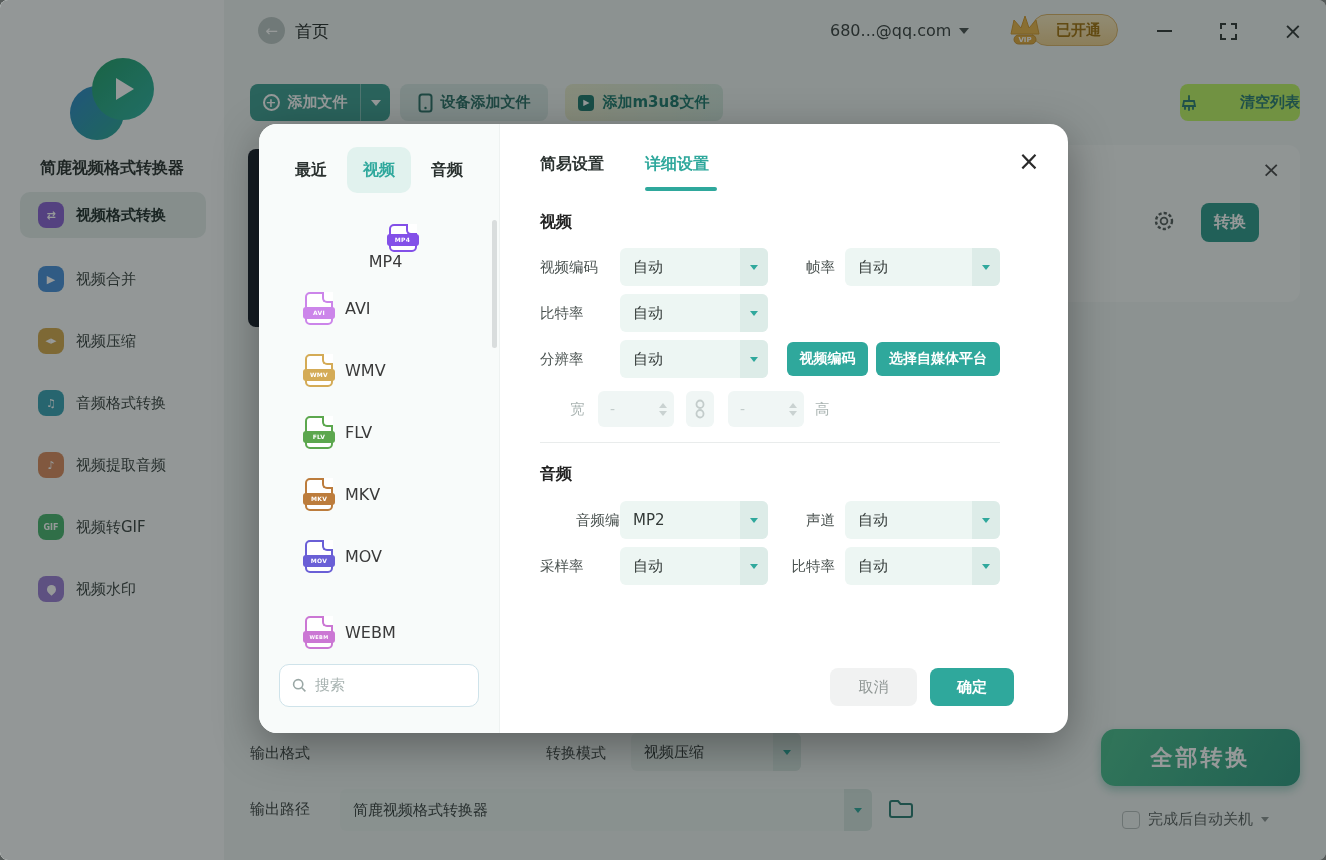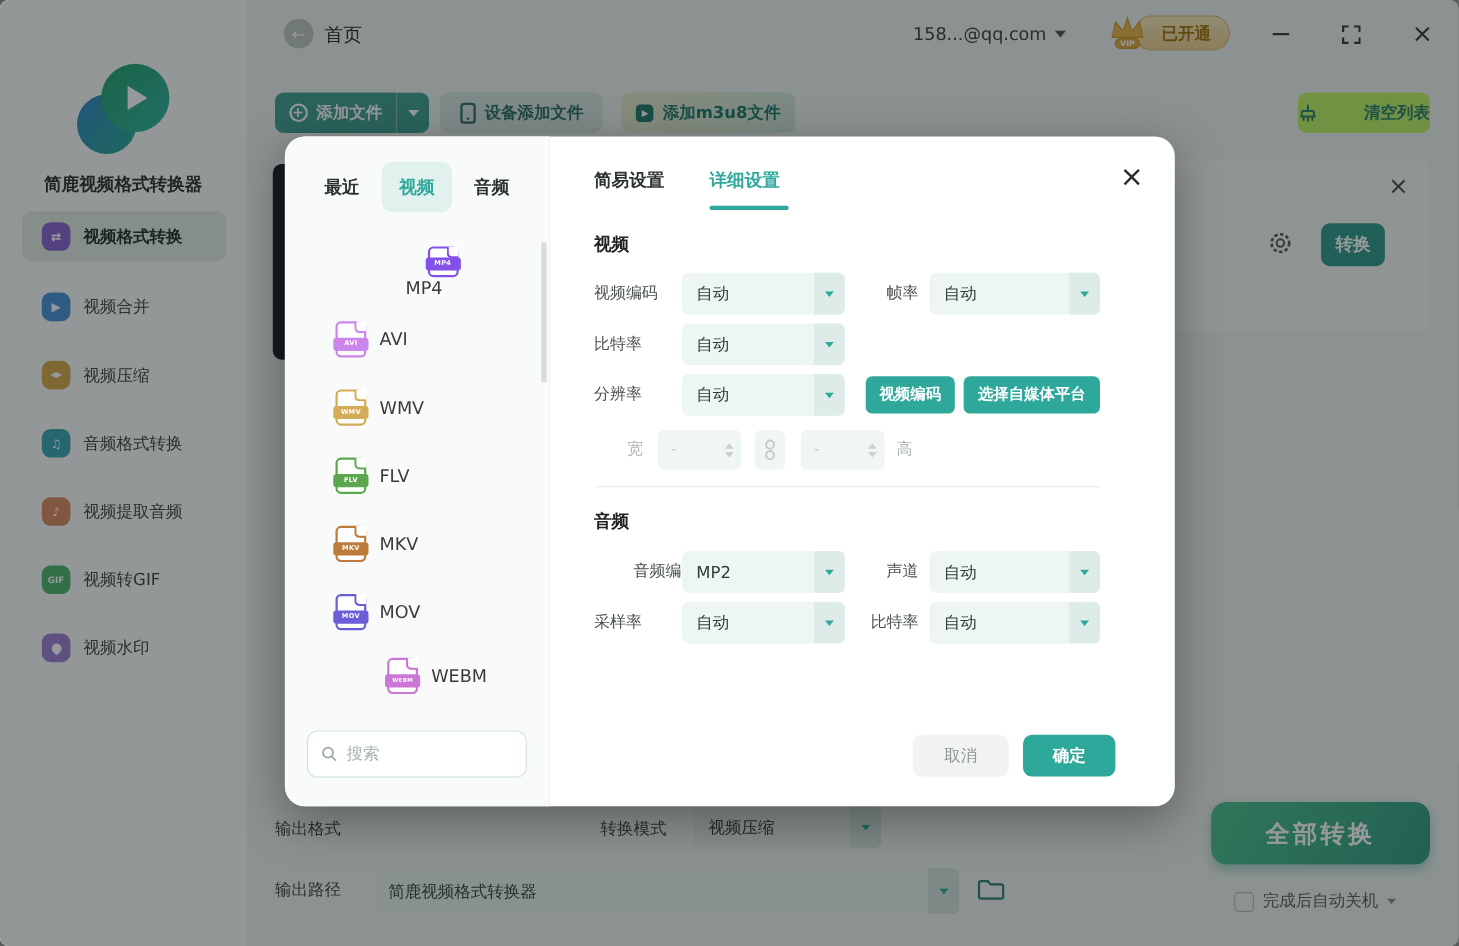--- a/index.html
+++ b/index.html
@@ -169,21 +169,21 @@
         <span class="side-ic" style="background:#4ab56f;font-size:8px;">GIF</span>
         <span>视频转GIF</span>
       </div>
     </div>
 
     <div class="back-btn">
         <span>←</span>
       </div>
     <div class="home">首页</div>
     <div class="account">
-      <span>158...@qq.com</span>
+      <span>680...@qq.com</span>
       <span class="caret-down"></span>
     </div>
     <div class="vip">
       <svg class="crown" viewBox="0 0 40 40">
         <path d="M6 24 L9 10 L16 18 L20 6 L24 18 L31 10 L34 24 Z" fill="#e8b54a" stroke="#d49a2e" stroke-width="1"></path>
         <rect x="9" y="25" width="22" height="9" rx="4.5" fill="#e0a93e" stroke="#c8922e"></rect>
         <text x="20" y="32" font-size="7" font-weight="bold" fill="#fff" text-anchor="middle">VIP</text>
       </svg>
       <span class="vip-pill">已开通</span>
     </div>
@@ -302,21 +302,21 @@
             <span class="fmt-band">MOV</span>
           </span>
         <span class="fmt-name">MOV</span>
       </div>
       <div class="fmt-row" style="top:348px;">
         <span class="fmt-icon" style="--c: #bc7c3c;">
             <span class="fmt-band">MKV</span>
           </span>
         <span class="fmt-name">MKV</span>
       </div>
-      <div class="fmt-row" style="top:468px;padding-left:47px;">
+      <div class="fmt-row" style="top:486px;">
         <span class="fmt-icon" style="--c: #cb77d4;">
             <span class="fmt-band" style="font-size:5px;">WEBM</span>
           </span>
         <span class="fmt-name">WEBM</span>
       </div>
 
       <div class="m-scrollbar"></div>
 
       <div class="search-box">
         <svg width="15" height="15" viewBox="0 0 15 15">

